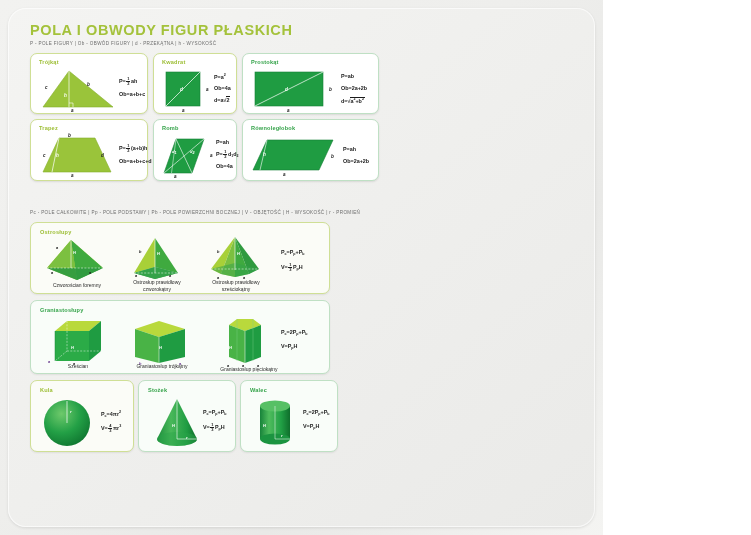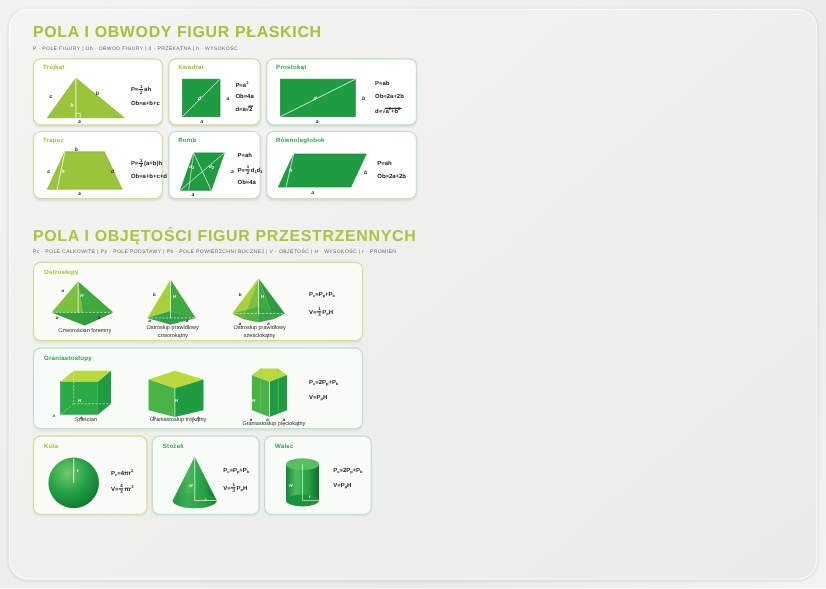--- a/index.html
+++ b/index.html
@@ -1,18 +1,18 @@
 <!DOCTYPE html>
 <html><head>
 <meta charset="utf-8">
 <style>
   html,body{margin:0;padding:0;background:#ffffff;}
   body{width:751px;height:535px;overflow:hidden;font-family:"Liberation Sans",sans-serif;}
   #poster{
-    position:relative;width:751px;height:535px;
+    position:relative;width:603px;height:535px;
     background:linear-gradient(135deg,#f2f2f0 0%,#eeeeec 45%,#e9e9e7 70%,#f4f4f2 100%);
     box-sizing:border-box;
   }
   
   #mat{
     position:absolute;left:8px;top:8px;right:8px;bottom:8px;
     border-radius:18px;
     background:linear-gradient(140deg,#f4f4f2 0%,#efefed 50%,#eaeae8 100%);
     box-shadow:inset 0 0 0 1px rgba(255,255,255,.65), 0 1px 3px rgba(0,0,0,.10);
   }
@@ -184,21 +184,20 @@
           <span class="lbl i" style="left:88px;top:34px;">b</span>
           <span class="lbl i" style="left:40px;top:52px;">a</span>
           <span class="formula" style="left:100px;top:26px;">P=ah</span>
           <span class="formula" style="left:100px;top:38px;">Ob=2a+2b</span>
         </div>
 
       </div>
     </div>
 
     <div style="position:absolute;left:0;top:185px;width:690px;">
-      <div class="sec-title green">POLA I OBJĘTOŚCI FIGUR PRZESTRZENNYCH</div>
       <div class="sec-legend">Pc - POLE CAŁKOWITE  |  Pp - POLE PODSTAWY  |  Pb - POLE POWIERZCHNI BOCZNEJ  |  V - OBJĘTOŚĆ  |  H - WYSOKOŚĆ  |  r - PROMIEŃ</div>
 
       <div style="position:relative;margin-top:7px;height:275px;">
 
         <div class="panel" style="left:0;top:0;width:300px;height:72px;">
           <div class="panel-title">Ostrosłupy</div>
 
           <div class="fig" style="left:14px;top:16px;">
             <svg width="64" height="42" viewBox="0 0 64 42">
               <polygon points="26,1 58,29 2,29" fill="#a8d038"></polygon>

